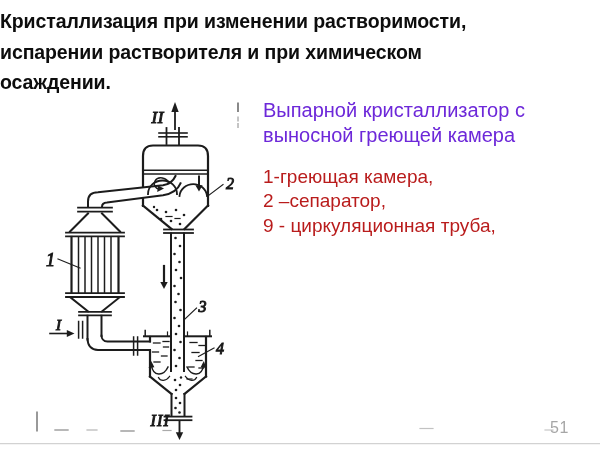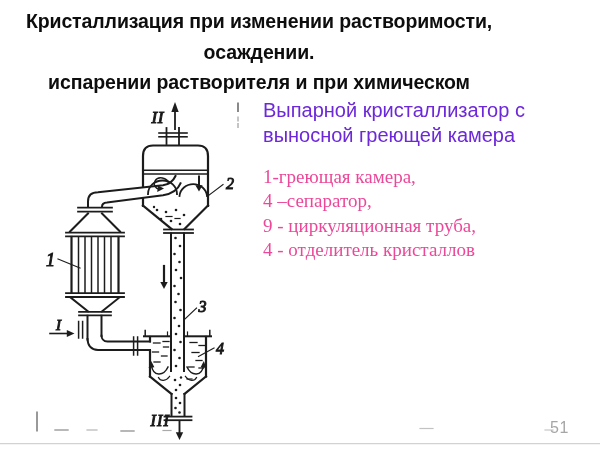--- a/index.html
+++ b/index.html
@@ -1,23 +1,23 @@
 <!DOCTYPE html>
 <html><head>
 <meta charset="utf-8">
 <style>
   html,body{margin:0;padding:0;background:#fff;}
   .slide{position:relative;width:600px;height:450px;background:#ffffff;overflow:hidden;
          font-family:"Liberation Sans",sans-serif;color:#0a0a0a;}
-  .slide-title{position:absolute;top:6px;left:0;width:518px;text-align:center;
+  .slide-title{position:absolute;top:6px;left:0;width:518px;text-align:left;
          font-weight:bold;font-size:19.5px;line-height:30.5px;letter-spacing:-0.1px;color:#0d0d0d;}
   .diagram-svg{position:absolute;left:0;top:0;width:600px;height:450px;}
   .figure-caption{position:absolute;left:263px;top:98px;font-size:20px;line-height:24.5px;color:#6d28d9;}
-  .figure-legend{position:absolute;left:263px;top:165px;font-family:Liberation Serif, serif;
-         font-size:19px;line-height:24.3px;color:#ec4899;}
+  .figure-legend{position:absolute;left:263px;top:165px;font-family:Liberation Sans, sans-serif;
+         font-size:19px;line-height:24.3px;color:#b91c1c;}
   .page-number{position:absolute;left:550px;top:419px;font-size:16px;letter-spacing:.5px;color:#a6a6a6;}
   svg text{font-family:"Liberation Serif",serif;font-style:italic;fill:#111;}
 </style>
 </head>
 <body>
 
 <div class="slide">
 
   <svg class="diagram-svg" viewBox="0 0 600 450" fill="none" stroke="#1c1c1c" stroke-linecap="square">
 
@@ -206,31 +206,30 @@
       <line x1="121" y1="431" x2="134" y2="431" stroke="#999999" stroke-width="1.4"></line>
       <line x1="163" y1="430.5" x2="171" y2="430.5" stroke="#aaaaaa" stroke-width="1.2"></line>
       <line x1="420" y1="428.5" x2="433" y2="428.5" stroke="#c2c2c2" stroke-width="1.2"></line>
       <line x1="545" y1="430" x2="553" y2="430" stroke="#c6c6c6" stroke-width="1.2"></line>
     </g>
     <line x1="0" y1="443.7" x2="600" y2="443.7" stroke="#d2d2d2" stroke-width="1.3"></line>
   </svg>
 
   <div class="slide-title">
     <div>Кристаллизация при изменении растворимости,</div>
+    <div>испарении растворителя и при химическом</div>
     <div>осаждении.</div>
-    <div>испарении растворителя и при химическом</div>
   </div>
 
   <div class="figure-caption">
     <div>Выпарной кристаллизатор с</div>
     <div>выносной греющей камера</div>
   </div>
 
   <div class="figure-legend">
     <div>1-греющая камера,</div>
-    <div>4 –сепаратор,</div>
+    <div>2 –сепаратор,</div>
     <div>9 - циркуляционная труба,</div>
-    <div>4 - отделитель кристаллов</div>
   </div>
 
   <div class="page-number">51</div>
 
 </div>
 
 </body></html>

